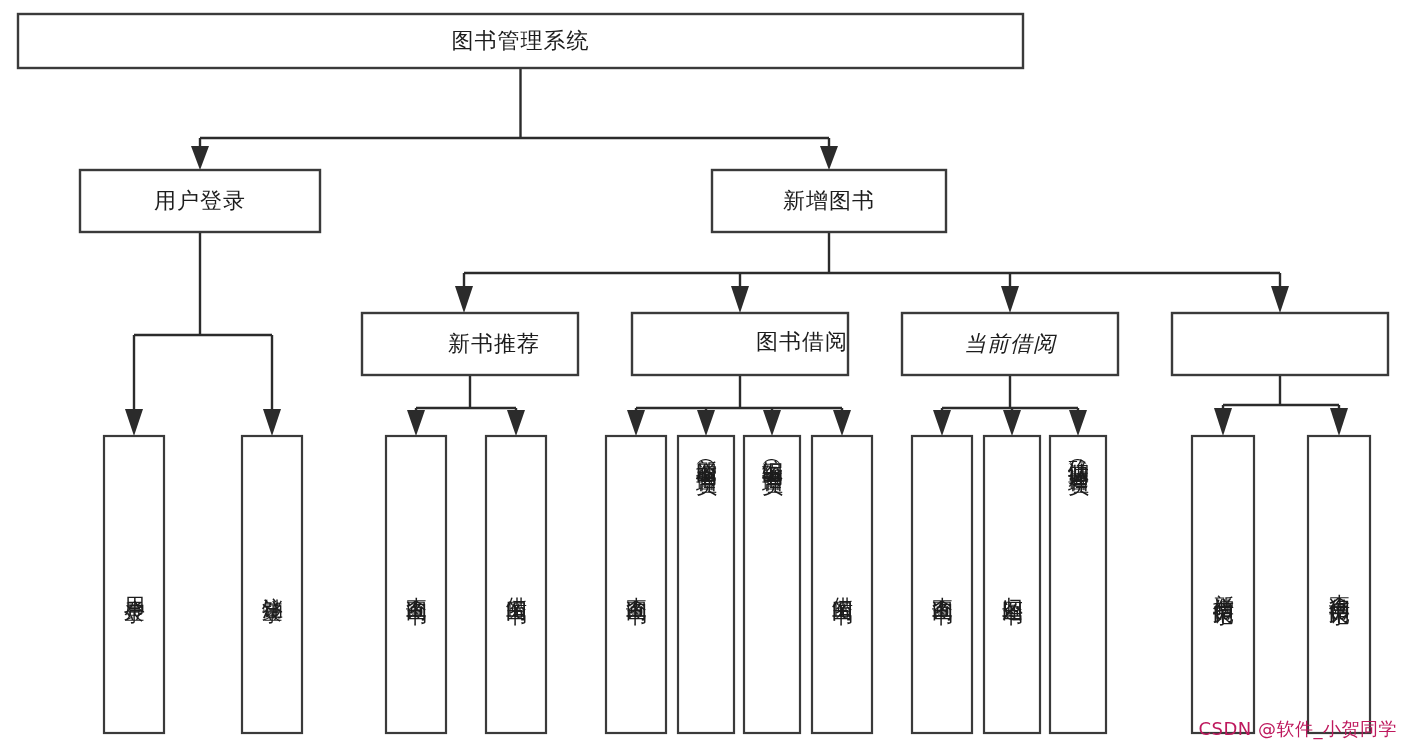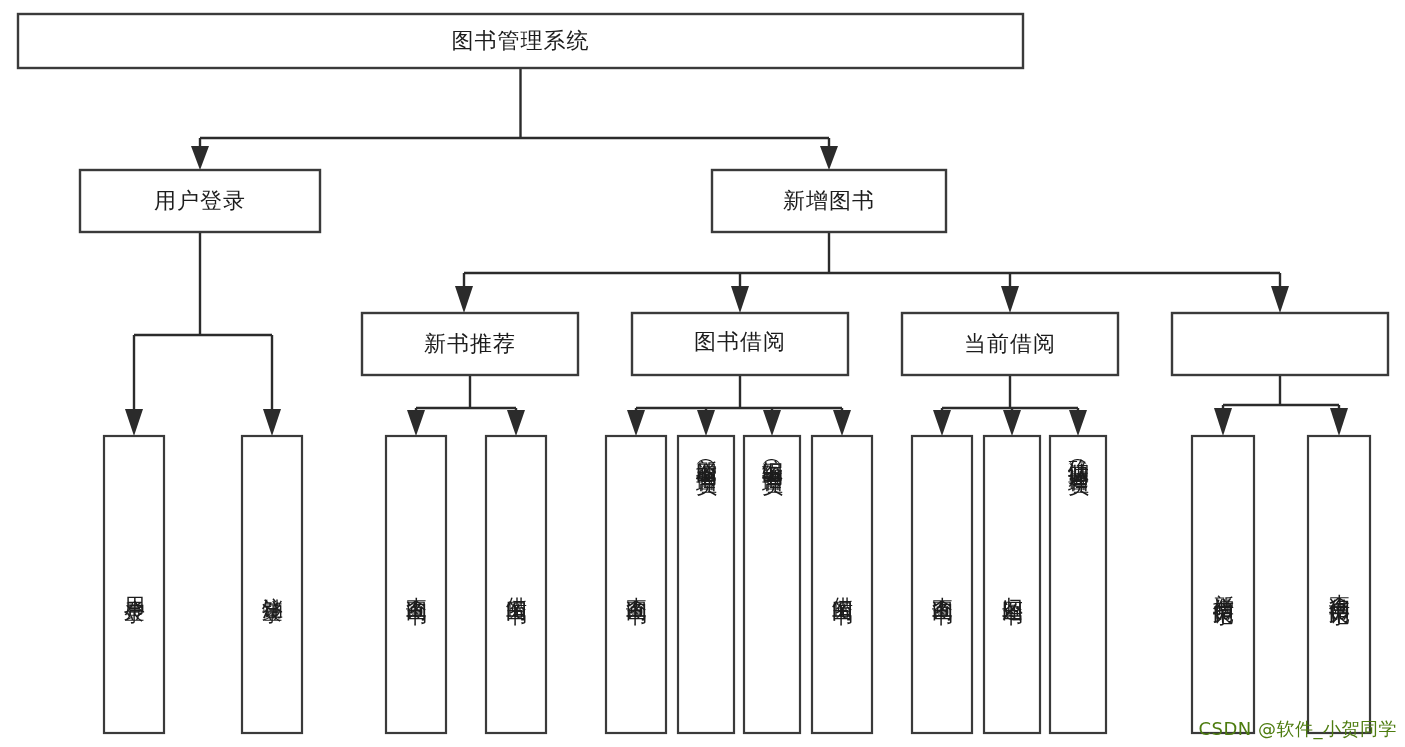--- a/index.html
+++ b/index.html
@@ -77,21 +77,21 @@
     color: #1c1c1c;
     letter-spacing: 1px;
     white-space: nowrap;
   }
   #watermark {
     position: absolute;
     right: 8px;
     bottom: 6px;
     font-family: "DejaVu Sans", "Liberation Sans", sans-serif;
     font-size: 18px;
-    color: #4d7c0f;
+    color: #be185d;
     letter-spacing: 0.5px;
     white-space: nowrap;
     pointer-events: none;
   }
 </style>
 </head>
 <body>
 
 <div id="diagram-root">
 
@@ -200,29 +200,29 @@
   </div>
 
   <div class="hlabel-wrap" style="left:80px; top:170px; width:240px; height:62px;">
     <span class="hlabel-text">用户登录</span>
   </div>
 
   <div class="hlabel-wrap" style="left:712px; top:170px; width:234px; height:62px;">
     <span class="hlabel-text">新增图书</span>
   </div>
 
-  <div class="hlabel-wrap" style="left:362px; top:313px; width:216px; height:62px;">
+  <div class="hlabel-wrap" style="left:362px; top:313px; width:216px; height:62px;padding-left:24px;">
     <span class="hlabel-text">新书推荐</span>
   </div>
 
-  <div class="hlabel-wrap" style="left:632px; top:313px; width:216px; height:58px;">
+  <div class="hlabel-wrap" style="left:632px; top:313px; width:216px; height:58px;justify-content:flex-end;">
     <span class="hlabel-text">图书借阅</span>
   </div>
 
-  <div class="hlabel-wrap" style="left:902px; top:313px; width:216px; height:62px;">
+  <div class="hlabel-wrap" style="left:902px; top:313px; width:216px; height:62px;font-style:italic;">
     <span class="hlabel-text">当前借阅</span>
   </div>
 
 
   <div class="vlabel-wrap" style="left:104px; top:436px; width:60px; height:297px;">
     <span class="vlabel-text">用户登录</span>
   </div>
 
   <div class="vlabel-wrap" style="left:242px; top:436px; width:60px; height:297px;">
     <span class="vlabel-text">注销登录</span>

